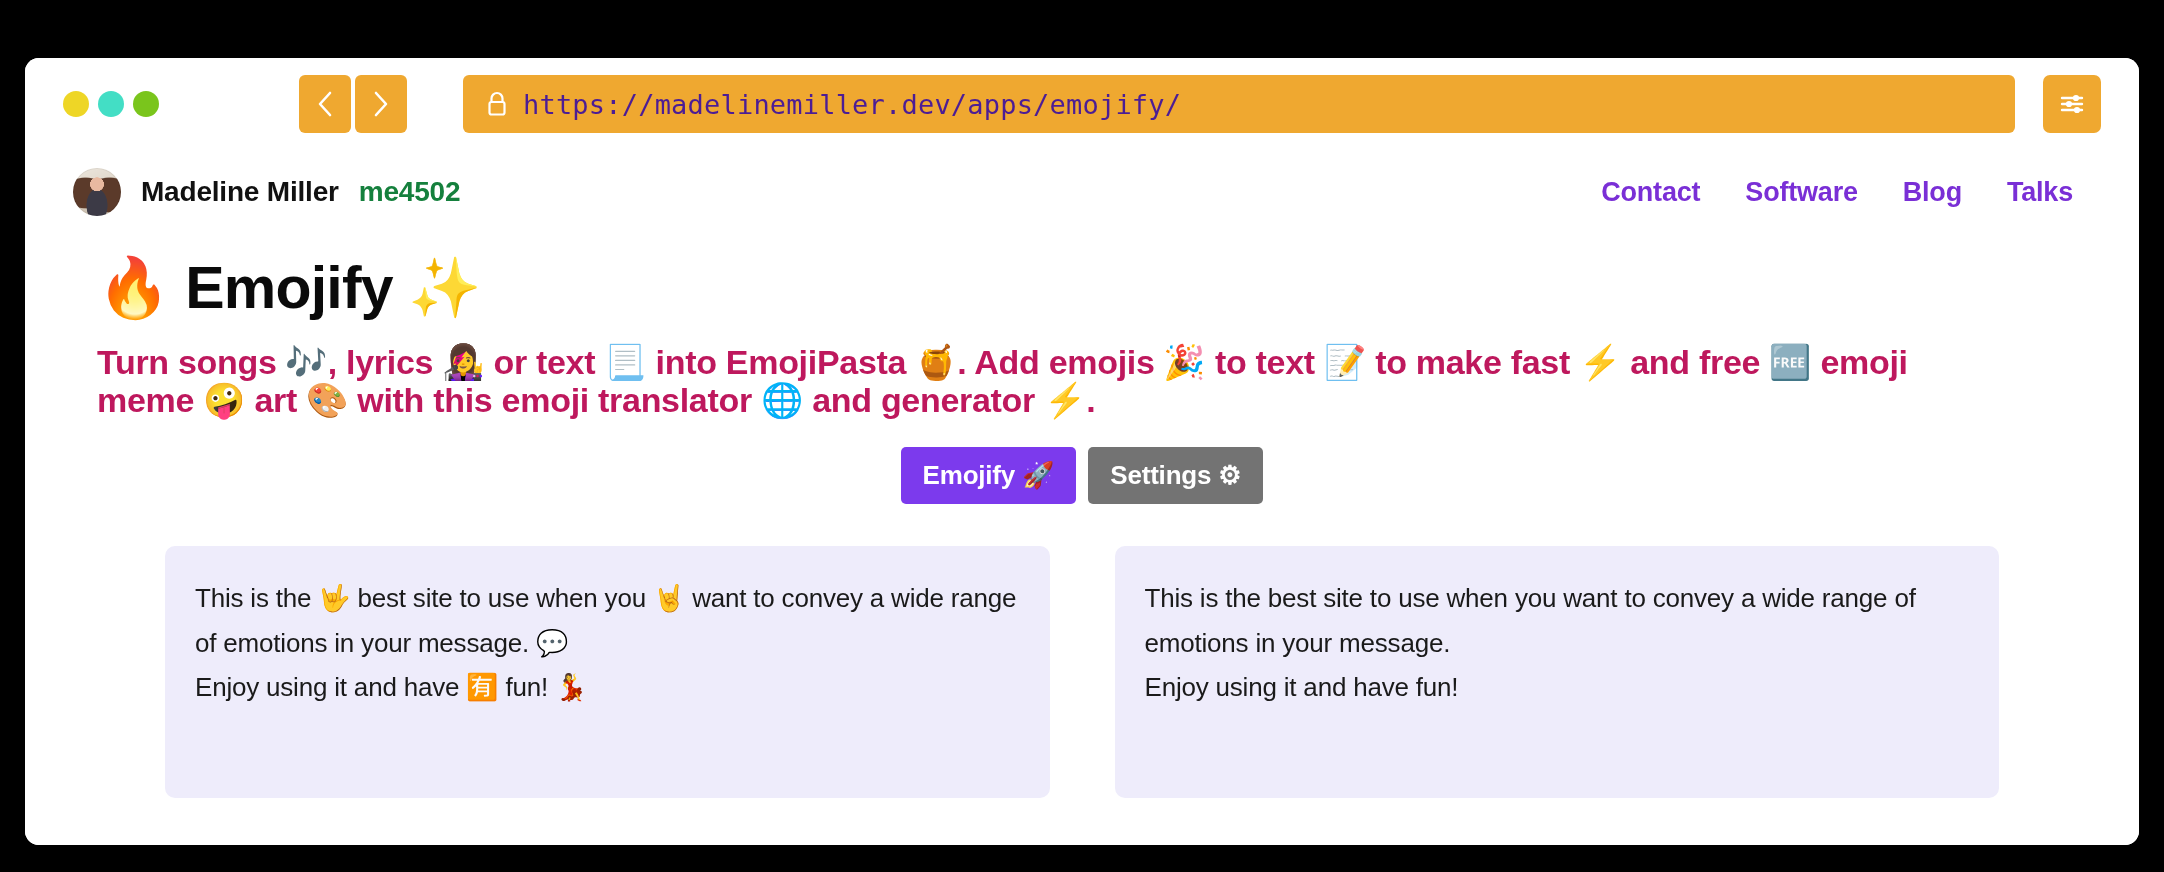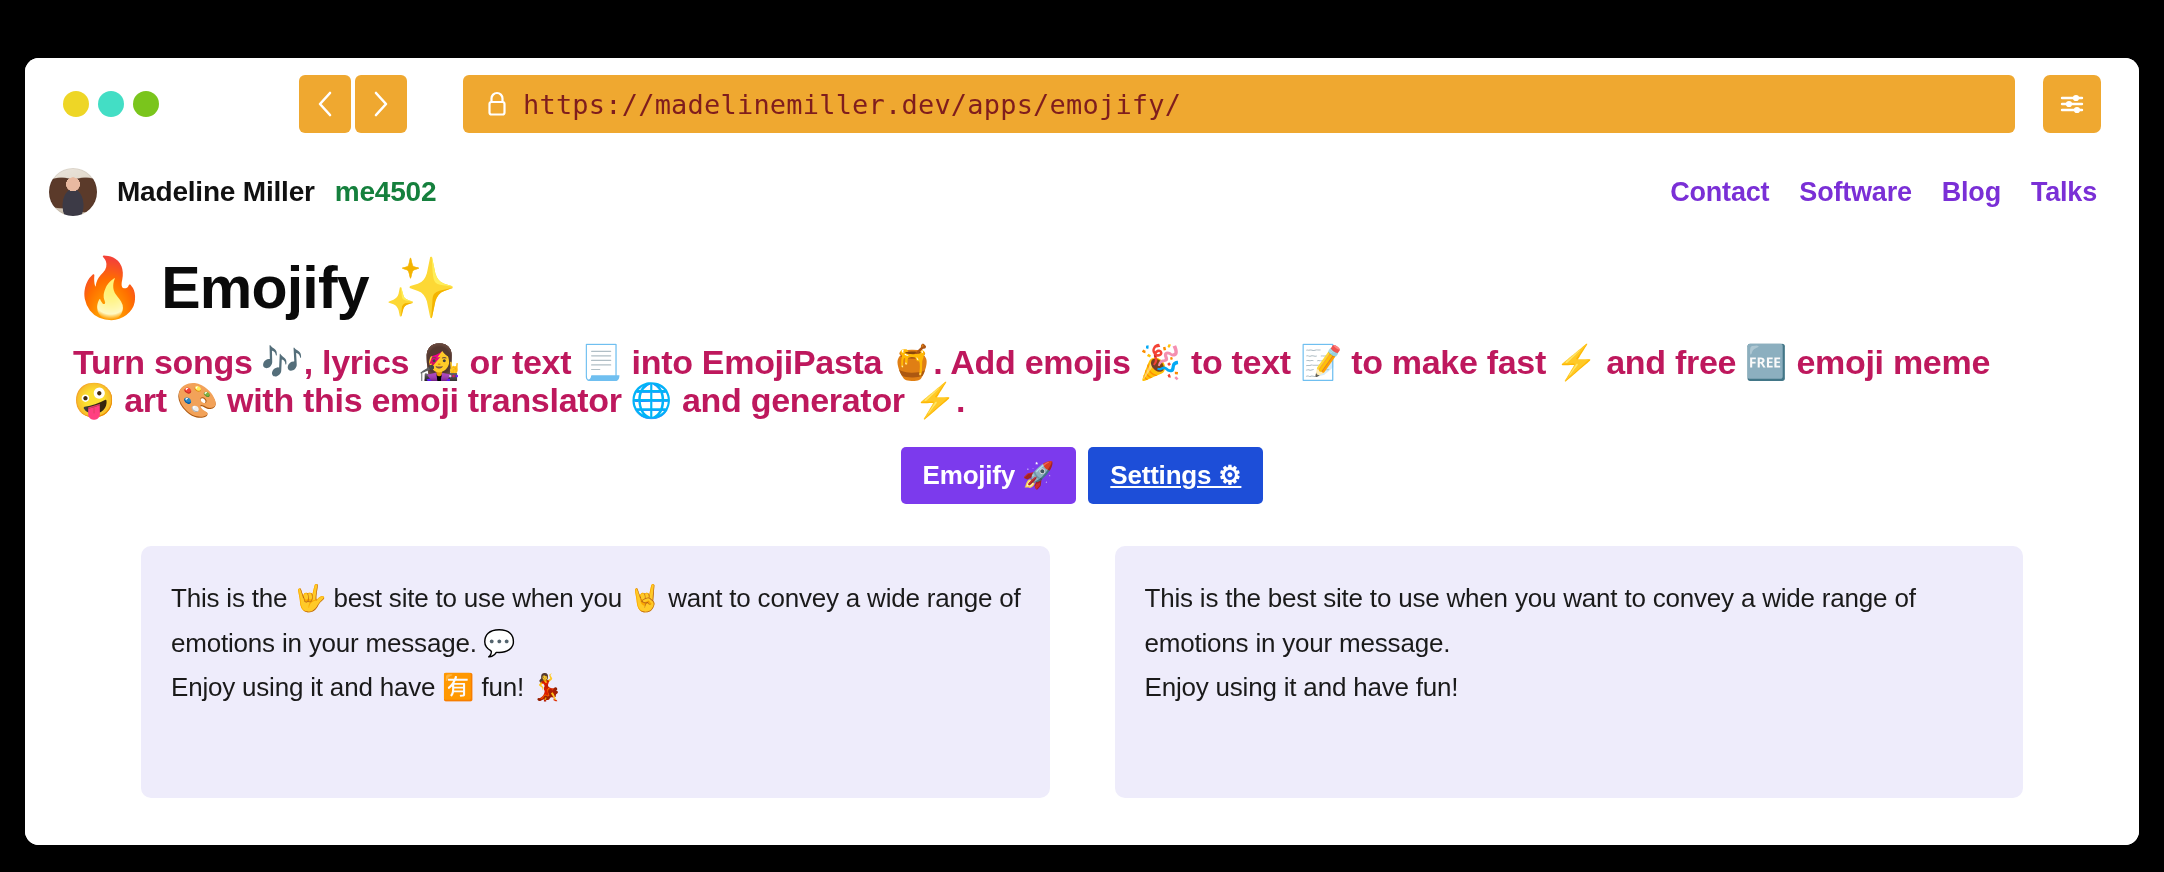--- a/index.html
+++ b/index.html
@@ -79,21 +79,21 @@
     display: flex;
     align-items: center;
     padding: 0 22px;
     gap: 14px;
     cursor: text;
     min-width: 0;
   }
   .url-text {
     font-family: "DejaVu Sans Mono", monospace;
     font-size: 27px;
-    color: #7f1d1d;
+    color: #4c1d95;
     letter-spacing: 0.2px;
     white-space: nowrap;
     overflow: hidden;
     text-overflow: ellipsis;
   }
   .lock-icon { flex: 0 0 auto; display: block; }
 
   .toolbar-menu-btn {
     flex: 0 0 auto;
     width: 58px;
@@ -106,21 +106,21 @@
     justify-content: center;
     cursor: pointer;
     border: none;
   }
 
   
   .page {
     position: relative;
     background: #ffffff;
     height: 695px;
-    padding: 0 24px;
+    padding: 0 48px;
   }
 
   .site-header {
     display: flex;
     align-items: center;
     height: 76px;
     padding-top: 8px;
   }
 
   .brand {
@@ -153,21 +153,21 @@
     font-weight: 700;
     color: #15803d;
     letter-spacing: -0.2px;
     margin-left: 0;
   }
 
   .site-nav {
     margin-left: auto;
     display: flex;
     align-items: center;
-    gap: 30px;
+    gap: 45px;
     padding-right: 18px;
   }
   .nav-link {
     font-size: 27px;
     font-weight: 700;
     color: #7a2fd6;
     text-decoration: none;
     cursor: pointer;
     letter-spacing: -0.2px;
   }
@@ -206,21 +206,21 @@
     color: #ffffff;
     font-size: 26px;
     font-weight: 700;
     padding: 13px 22px;
     cursor: pointer;
     font-family: "Liberation Sans", sans-serif;
     letter-spacing: -0.2px;
     white-space: nowrap;
   }
   .btn-emojify  { background: #7c3aed; text-align: right; }
-  .btn-settings { background: #1d4ed8; text-decoration: underline; }
+  .btn-settings { background: #737373; }
 
   .panels {
     display: flex;
     gap: 65px;
     margin-top: 42px;
     padding: 0 92px;
   }
   .panel {
     flex: 1 1 0;
     background: #eeecfb;

